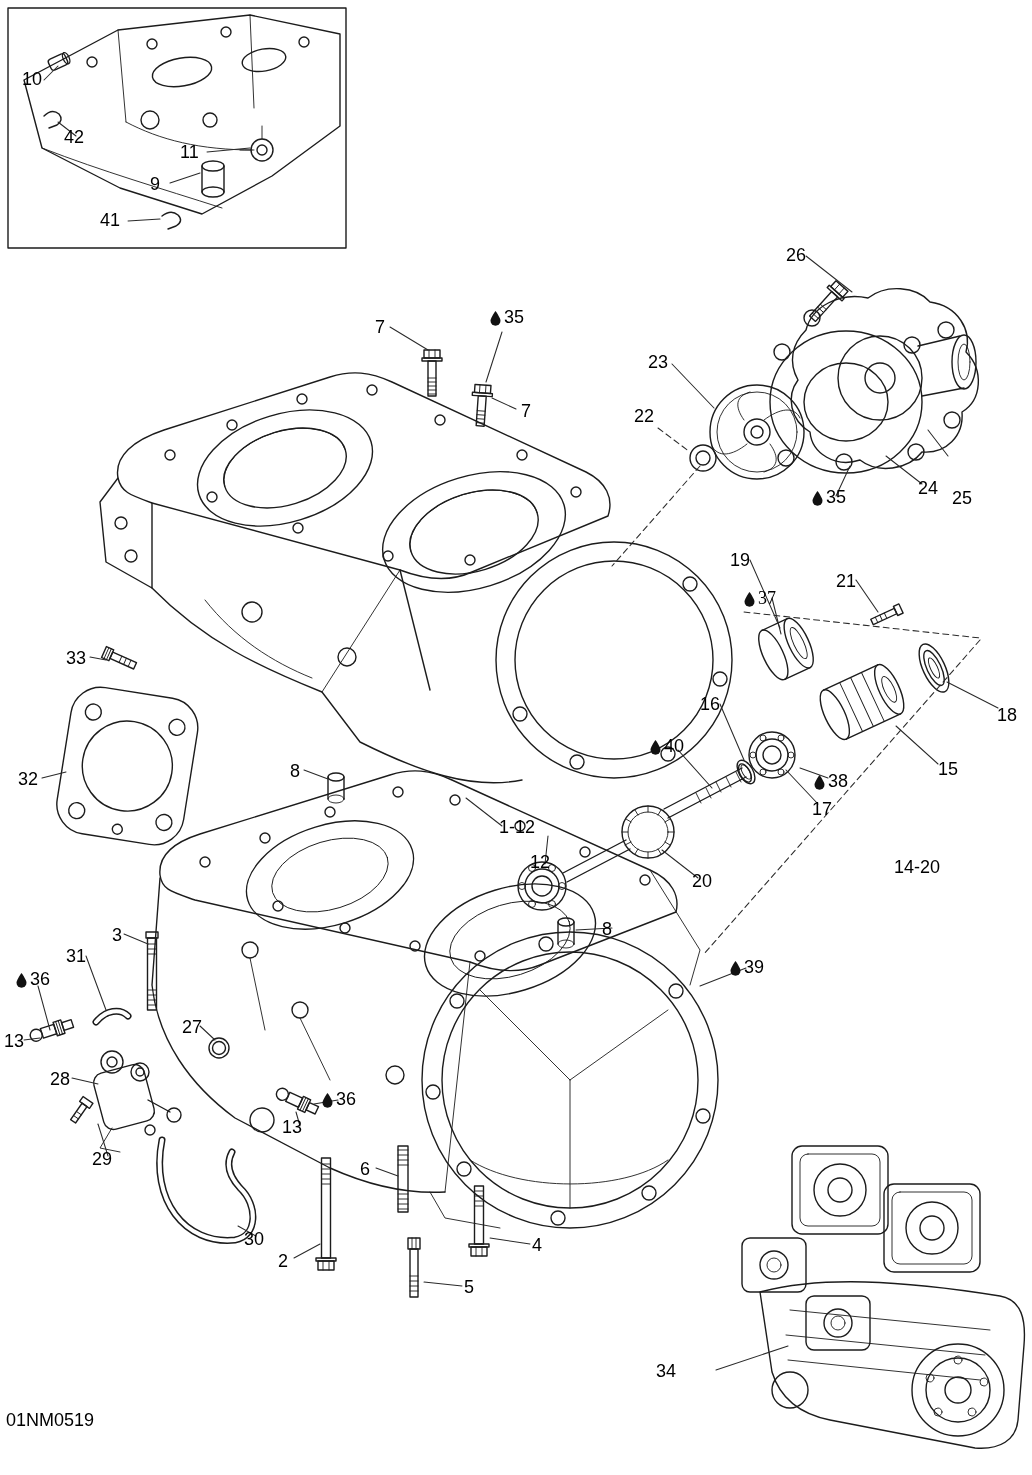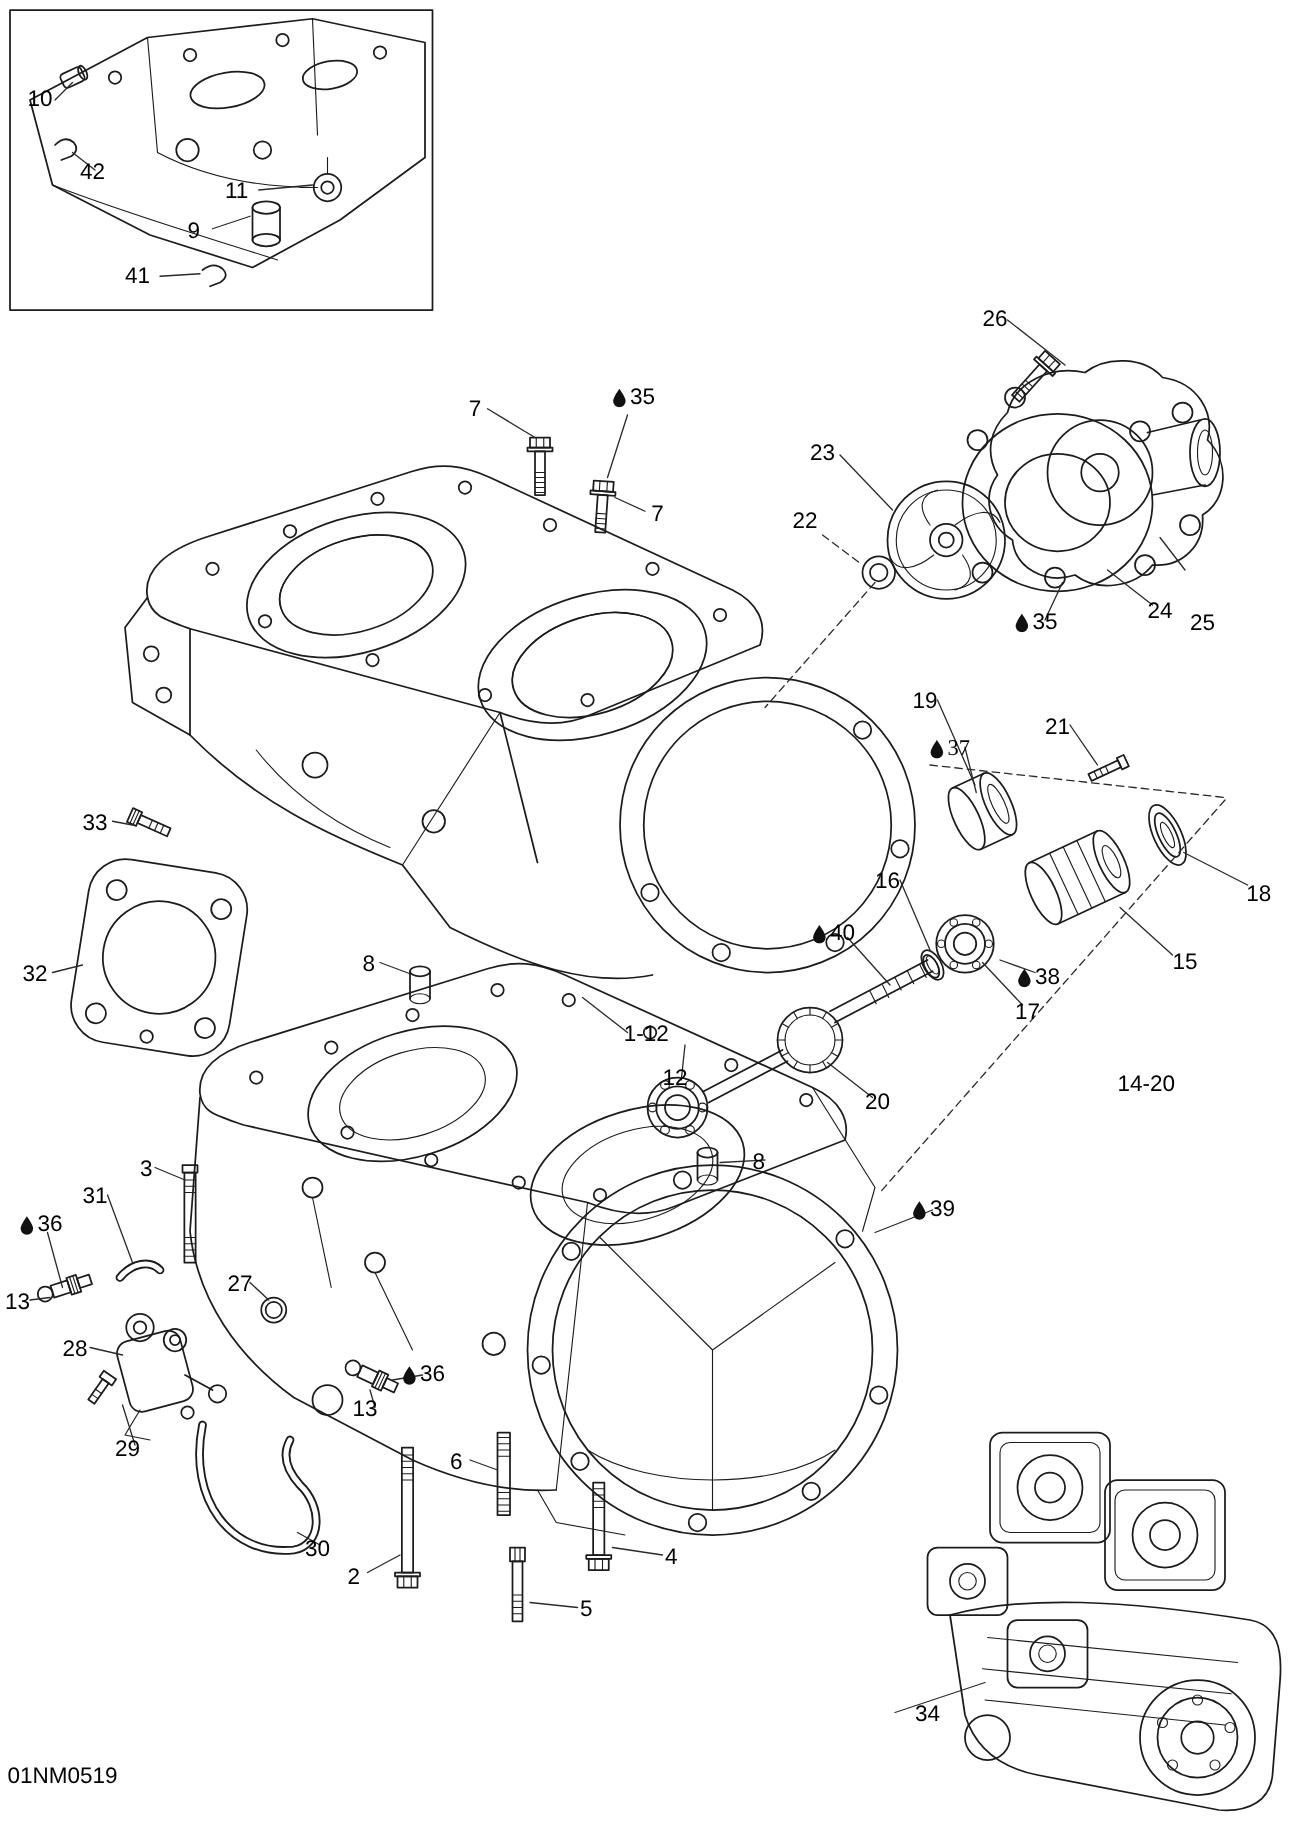--- a/index.html
+++ b/index.html
@@ -614,20 +614,20 @@
       </div>
       <div class="callout" style="left: 360px; top: 1160px;">
         <span>6</span>
       </div>
       <div class="callout" style="left: 464px; top: 1278px;">
         <span>5</span>
       </div>
       <div class="callout" style="left: 532px; top: 1236px;">
         <span>4</span>
       </div>
-      <div class="callout" style="left: 732px; top: 1362px; justify-content: flex-end;">
+      <div class="callout" style="left: 656px; top: 1362px; justify-content: flex-end;">
         <span>34</span>
       </div>
     </div>
 
 <div id="drawing-code">01NM0519</div>
 
 </div>
 
 </body></html>

